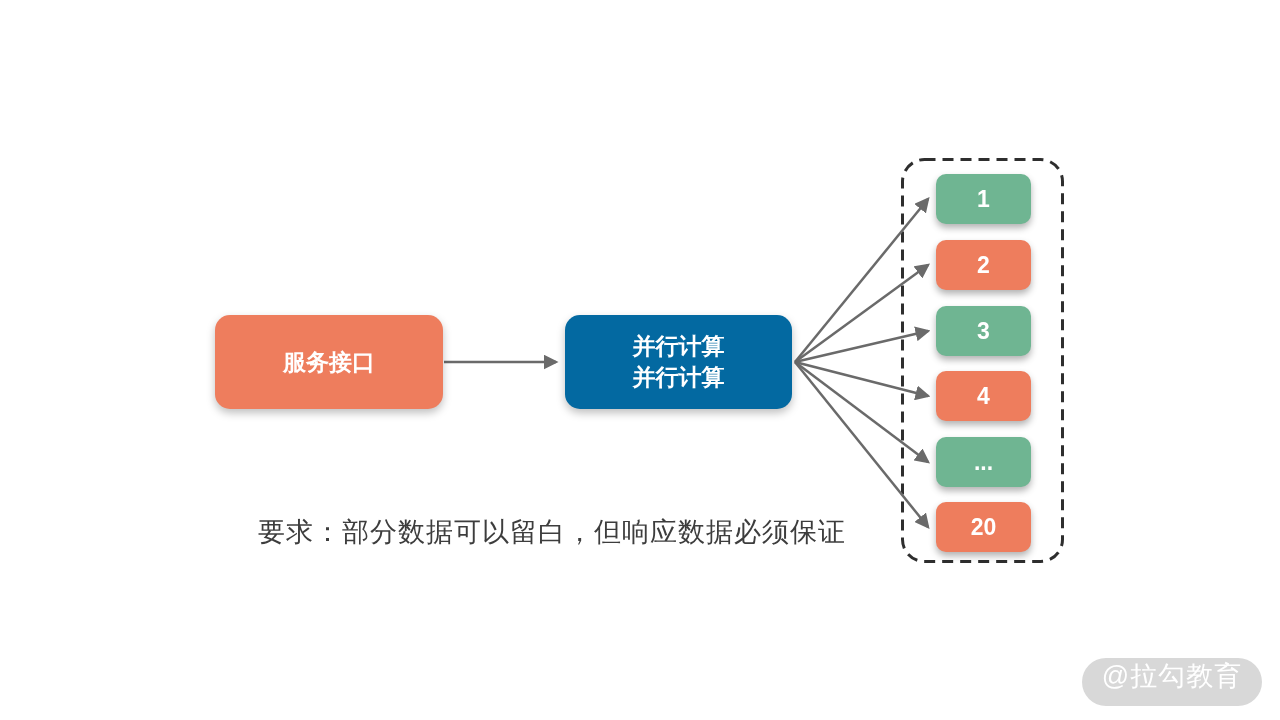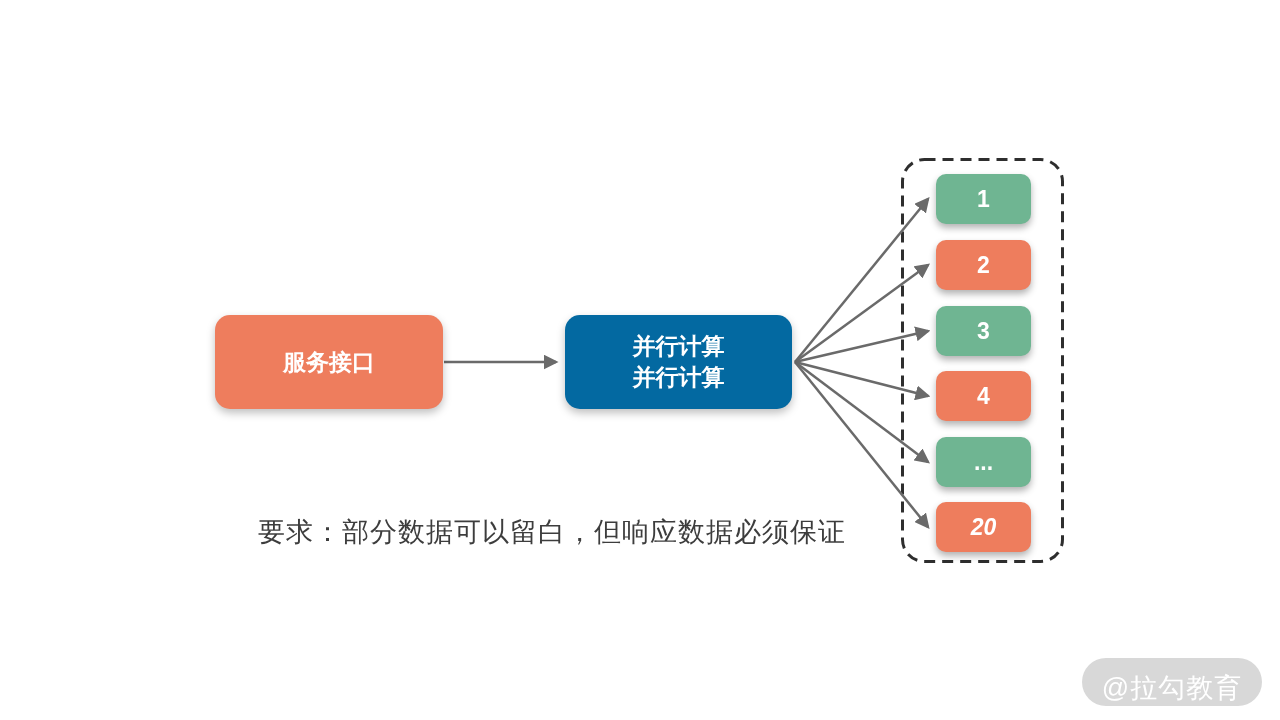--- a/index.html
+++ b/index.html
@@ -65,21 +65,21 @@
     font-size: 23px;
     box-shadow: 0 4px 7px rgba(0,0,0,0.3);
   }
   .task-green { background: #6FB592; }
   .task-orange { background: #EE7D5D; }
   .t1 { top: 174px; }
   .t2 { top: 240px; }
   .t3 { top: 306px; }
   .t4 { top: 371px; }
   .t5 { top: 437px; }
-  .t6 { top: 502px; font-style: italic; }
+  .t6 { top: 502px; }
   .note {
     position: absolute;
     z-index: 2;
     left: 258px;
     top: 514px;
     font-size: 27px;
     font-weight: 500;
     color: #3D3D3D;
     letter-spacing: 1px;
     white-space: nowrap;
@@ -87,21 +87,21 @@
   .watermark {
     position: absolute;
     z-index: 2;
     left: 1082px;
     top: 658px;
     width: 180px;
     height: 48px;
     background: #D8D8D8;
     border-radius: 24px;
     display: flex;
-    align-items: flex-end;
+    align-items: flex-start;
     justify-content: center;
     color: #ffffff;
     font-size: 27px;
     font-weight: 500;
     letter-spacing: 1px;
   }
 </style>
 </head>
 <body>
 

